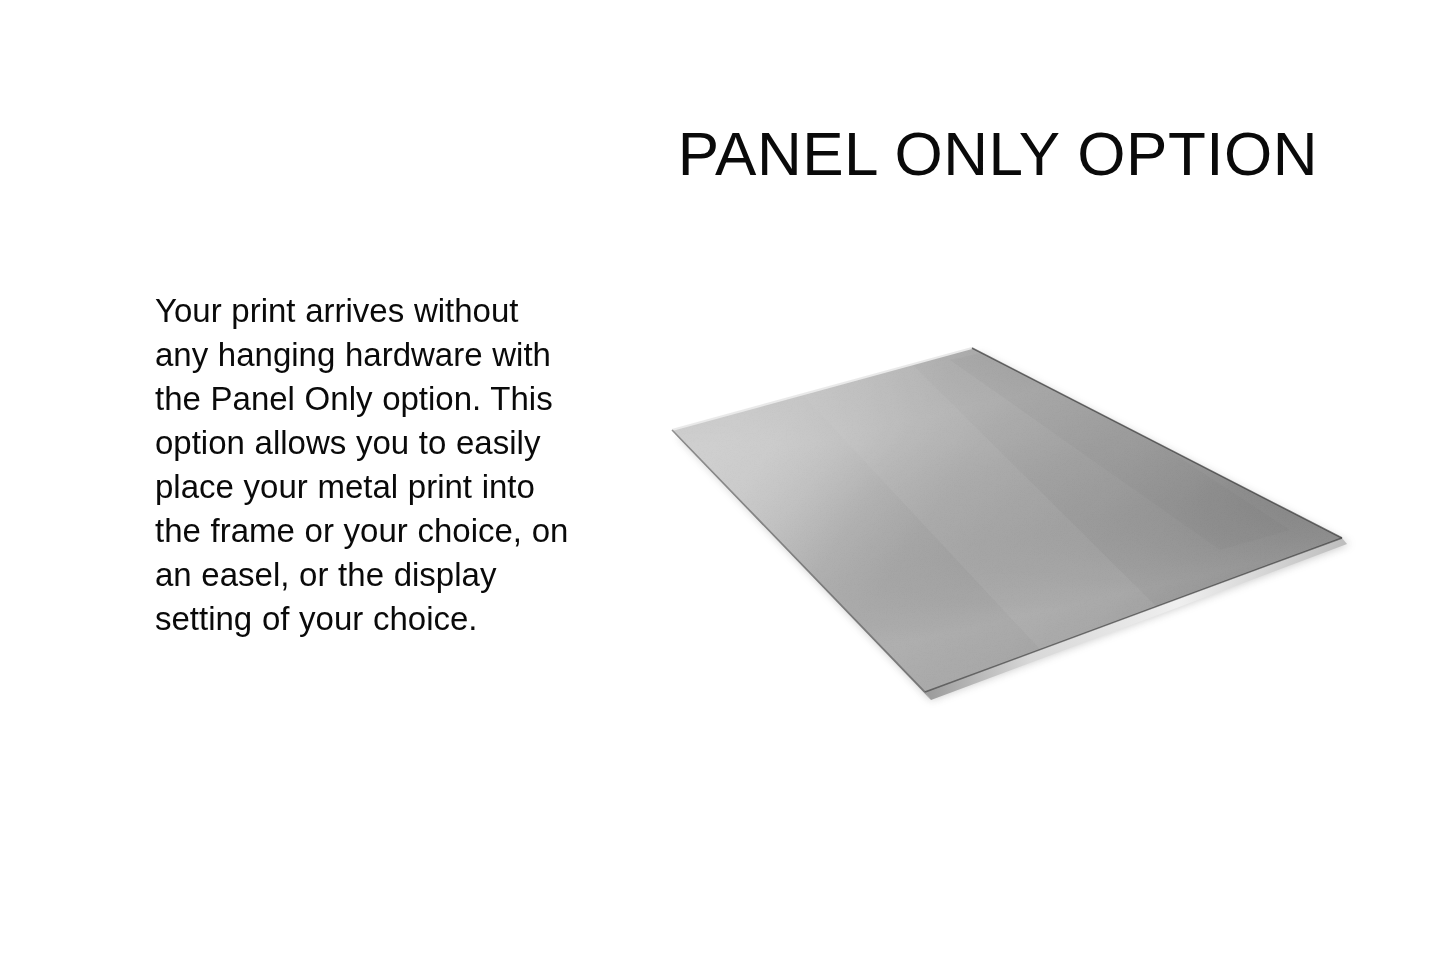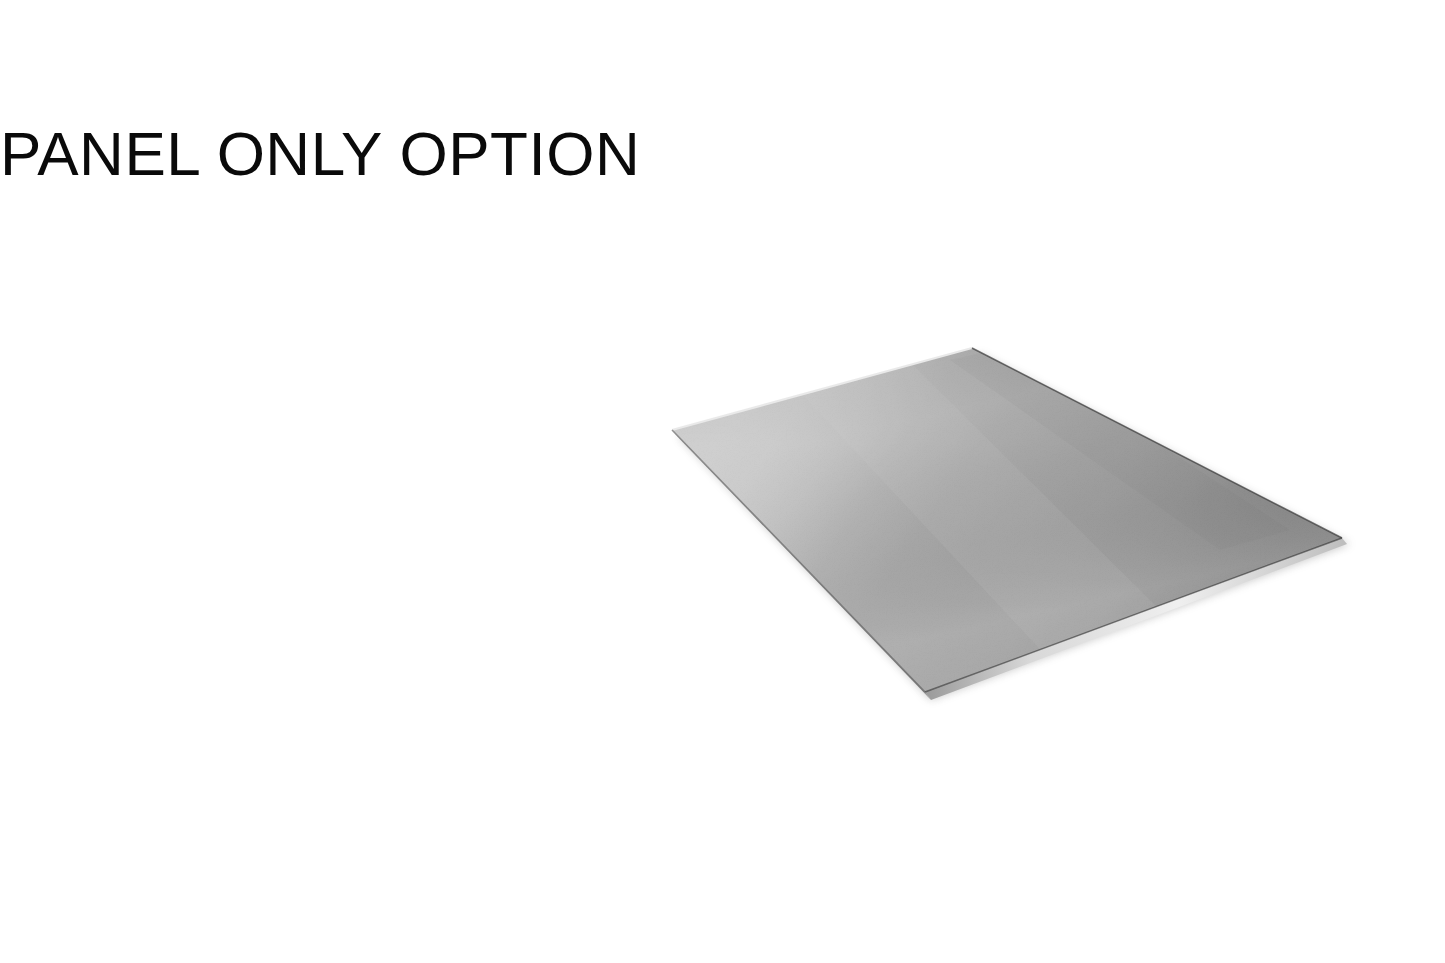--- a/index.html
+++ b/index.html
@@ -22,21 +22,21 @@
     inset: 0;
     background: #ffffff;
   }
 
   
   .slide-title {
     position: absolute;
     left: 0;
     top: 79px;
     width: 1318px;
-    text-align: left;
+    text-align: right;
     font-family: "Liberation Sans", sans-serif;
     font-size: 62px;
     font-weight: 400;
     letter-spacing: 0.5px;
     line-height: 1.05;
     color: #0a0a0a;
     white-space: nowrap;
   }
 
   
@@ -69,20 +69,21 @@
     overflow: visible;
   }
 </style>
 </head>
 <body>
 
 <div class="slide">
 
   <h1 class="slide-title">PANEL ONLY OPTION</h1>
 
+  <p class="body-text">Your print arrives without any hanging hardware with the Panel Only option. This option allows you to easily place your metal print into the frame or your choice, on an easel, or the display setting of your choice.</p>
 
   <div class="panel-figure">
     <svg viewBox="0 0 720 390" xmlns="http://www.w3.org/2000/svg" aria-hidden="true">
       <defs>
 
         <linearGradient id="faceSheen" x1="0.06" y1="0.30" x2="0.98" y2="0.62">
           <stop offset="0.00" stop-color="#f4f4f4"></stop>
           <stop offset="0.08" stop-color="#eaeaea"></stop>
           <stop offset="0.17" stop-color="#d2d2d2"></stop>
           <stop offset="0.27" stop-color="#b0b0b0"></stop>

